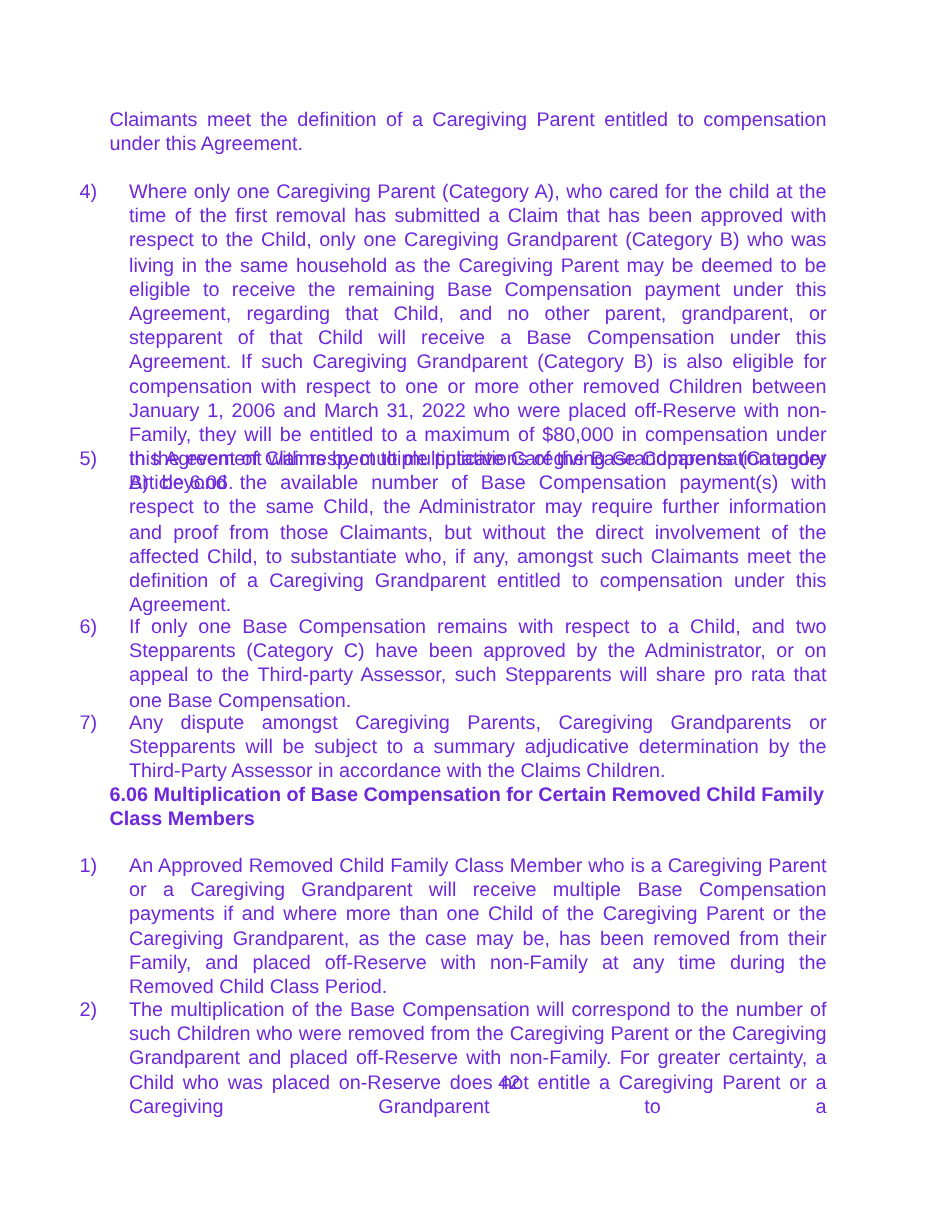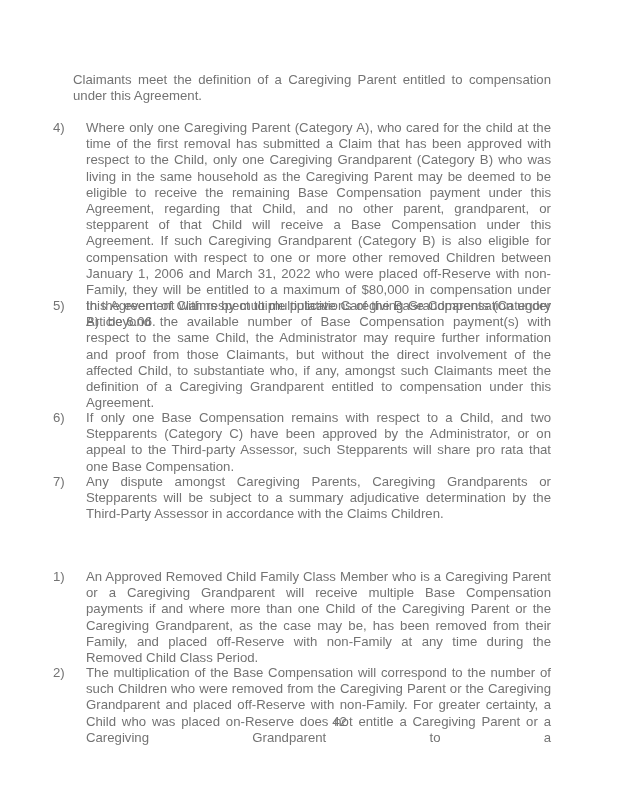--- a/index.html
+++ b/index.html
@@ -1,20 +1,20 @@
 <!DOCTYPE html>
 <html><head>
 <meta charset="utf-8">
 <style>
   html, body { margin: 0; padding: 0; background: #ffffff; }
   body { width: 623px; height: 807px; overflow: hidden; position: relative; }
   .page {
     position: absolute; left: 0; top: 0; width: 623px; height: 807px;
     font-family: "Liberation Sans", sans-serif;
-    font-size: 13.2px; line-height: 16.2px; color: #737373;
+    font-size: 13.2px; line-height: 16.2px; color: #6d28d9;
   }
   .para {
     position: absolute; left: 73px; width: 478px;
     text-align: justify; margin: 0;
   }
   .item { position: absolute; left: 53px; width: 498px; }
   .item .num { position: absolute; left: 0; top: 0; }
   .item .txt { margin-left: 33px; text-align: justify; display: block; }
   .heading { position: absolute; left: 73px; width: 480px; font-weight: bold; margin: 0; }
   .pagenum { position: absolute; left: 0; width: 623px; text-align: center; top: 714px; margin-left: 28px; }
@@ -40,20 +40,21 @@
   <div class="item" style="top:410px;">
     <span class="num">6)</span>
     <span class="txt">If only one Base Compensation remains with respect to a Child, and two Stepparents (Category C) have been approved by the Administrator, or on appeal to the Third-party Assessor, such Stepparents will share pro rata that one Base Compensation.</span>
   </div>
 
   <div class="item" style="top:474px;">
     <span class="num">7)</span>
     <span class="txt">Any dispute amongst Caregiving Parents, Caregiving Grandparents or Stepparents will be subject to a summary adjudicative determination by the Third-Party Assessor in accordance with the Claims Children.</span>
   </div>
 
+  <p class="heading" style="top:522px;">6.06 Multiplication of Base Compensation for Certain Removed Child Family Class Members</p>
 
   <div class="item" style="top:569px;">
     <span class="num">1)</span>
     <span class="txt">An Approved Removed Child Family Class Member who is a Caregiving Parent or a Caregiving Grandparent will receive multiple Base Compensation payments if and where more than one Child of the Caregiving Parent or the Caregiving Grandparent, as the case may be, has been removed from their Family, and placed off-Reserve with non-Family at any time during the Removed Child Class Period.</span>
   </div>
 
   <div class="item" style="top:665px;">
     <span class="num">2)</span>
     <span class="txt last-line-justify">The multiplication of the Base Compensation will correspond to the number of such Children who were removed from the Caregiving Parent or the Caregiving Grandparent and placed off-Reserve with non-Family. For greater certainty, a Child who was placed on-Reserve does not entitle a Caregiving Parent or a Caregiving Grandparent to a</span>
   </div>

